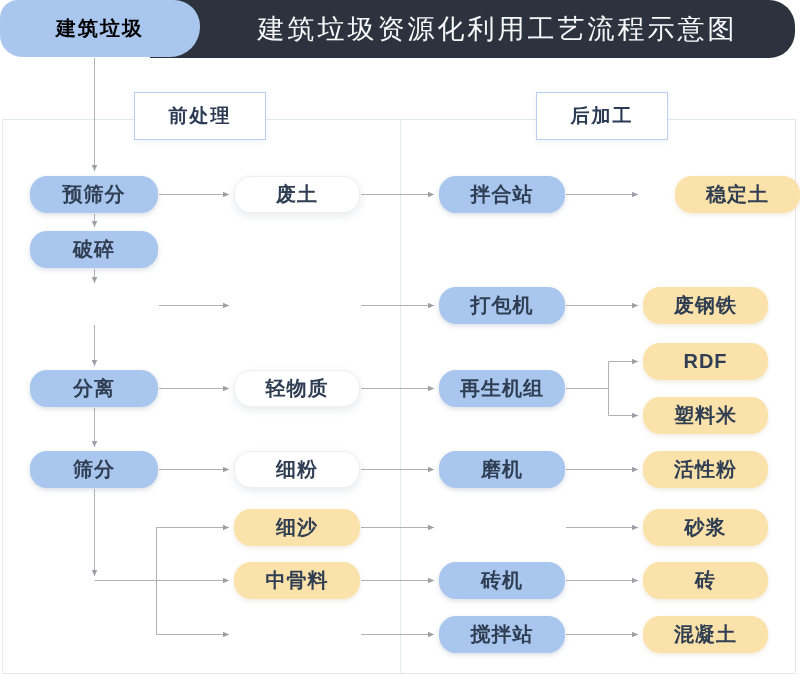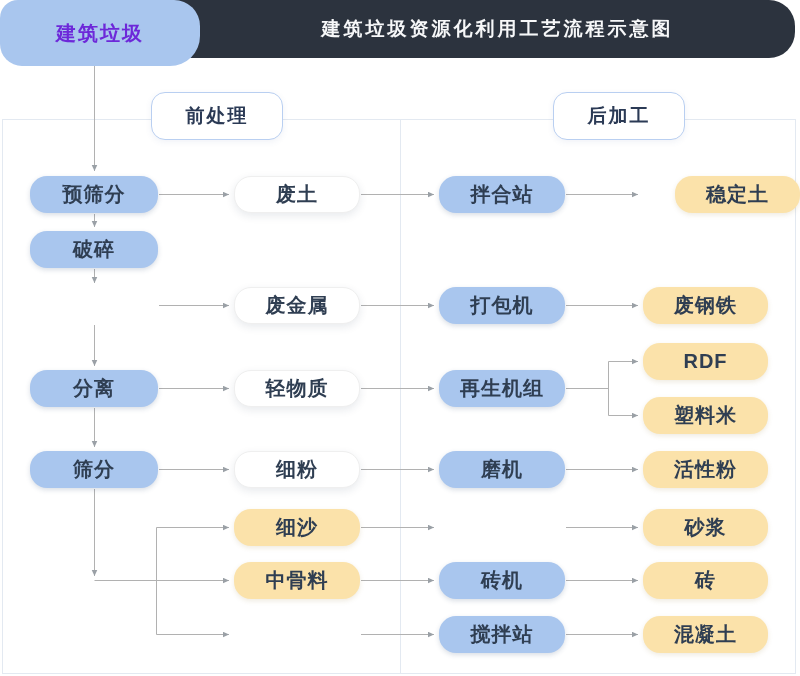--- a/index.html
+++ b/index.html
@@ -8,43 +8,43 @@
     font-family:"Liberation Sans","DejaVu Sans",sans-serif;
   }
   
   .header-bar{
     position:absolute;left:150px;top:0;width:645px;height:58px;
     background:#2c333e;border-radius:26px 26px 26px 0;
   }
   .header-title{
     position:absolute;left:200px;top:0;width:595px;height:58px;
     display:flex;align-items:center;justify-content:center;
-    color:#f7f8f9;font-size:19px;font-weight:700;letter-spacing:3px;
+    color:#f7f8f9;font-size:27px;font-weight:400;letter-spacing:3px;
   }
   .header-tab{
-    position:absolute;left:0;top:0;width:200px;height:66px;z-index:2;
+    position:absolute;left:0;top:0;width:200px;height:57px;z-index:2;
     background:#a9c6ee;border-radius:18px 26px 30px 22px;
     display:flex;align-items:center;justify-content:center;
-    color:#6d28d9;font-size:20px;font-weight:700;letter-spacing:2px;
+    color:#000000;font-size:20px;font-weight:700;letter-spacing:2px;
   }
   
   .panel{
     position:absolute;left:2px;top:119px;width:794px;height:555px;
     border:1px solid #e3e9f1;box-sizing:border-box;
   }
   .divider{
     position:absolute;left:400px;top:119px;width:1px;height:555px;background:#e3e9f1;
   }
   
   .section-label{
     position:absolute;width:132px;height:48px;z-index:3;
-    background:#ffffff;border:1px solid #b9cff1;border-radius:14px;
+    background:#ffffff;border:1px solid #b9cff1;border-radius:0;
     box-shadow:0 2px 6px rgba(60,90,150,.08);
     display:flex;align-items:center;justify-content:center;
-    color:#2b3a55;font-size:19px;font-weight:700;letter-spacing:2px;box-sizing:border-box;margin-left:17px;
+    color:#2b3a55;font-size:19px;font-weight:700;letter-spacing:2px;box-sizing:border-box;
   }
   
   .node{
     position:absolute;height:37px;z-index:2;border-radius:17px;box-sizing:border-box;
     display:flex;align-items:center;justify-content:center;
     font-size:20px;font-weight:600;color:#2f3e52;letter-spacing:1px;
   }
   .w128{width:128px}.w126{width:126px}.w125{width:125px}
   .blue{background:#a9c6ee;box-shadow:0 2px 5px rgba(46,72,110,.18);}
   .white{background:#ffffff;border:1px solid #efefef;box-shadow:0 3px 8px rgba(30,50,80,.10);}
@@ -112,21 +112,20 @@
     <line x1="608.5" y1="361.5" x2="638" y2="361.5" marker-end="url(#arr)"></line>
     <line x1="608.5" y1="415.5" x2="638" y2="415.5" marker-end="url(#arr)"></line>
   </svg>
 
   <div class="node blue w128" style="left:30px;top:176px">预筛分</div>
   <div class="node blue w128" style="left:30px;top:231px">破碎</div>
   <div class="node blue w128" style="left:30px;top:370px">分离</div>
   <div class="node blue w128" style="left:30px;top:451px">筛分</div>
 
   <div class="node white w126" style="left:234px;top:176px">废土</div>
-  <div class="node white w126" style="left:234px;top:287px">废金属</div>
   <div class="node white w126" style="left:234px;top:370px">轻物质</div>
   <div class="node white w126" style="left:234px;top:451px">细粉</div>
   <div class="node yellow w126" style="left:234px;top:509px">细沙</div>
   <div class="node yellow w126" style="left:234px;top:562px">中骨料</div>
 
   <div class="node blue w126" style="left:439px;top:176px">拌合站</div>
   <div class="node blue w126" style="left:439px;top:287px">打包机</div>
   <div class="node blue w126" style="left:439px;top:370px">再生机组</div>
   <div class="node blue w126" style="left:439px;top:451px">磨机</div>
   <div class="node blue w126" style="left:439px;top:562px">砖机</div>

